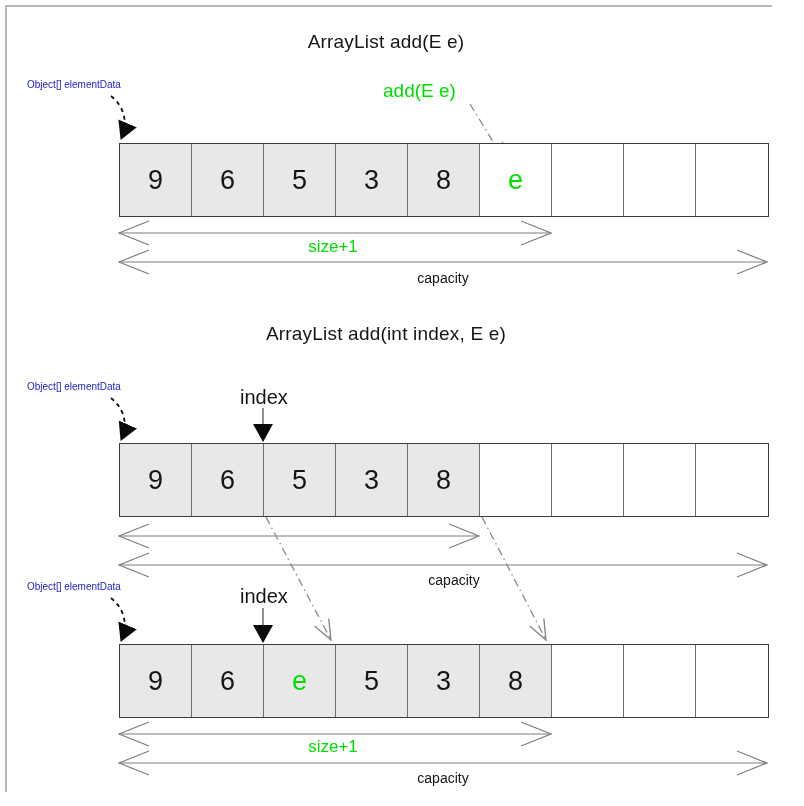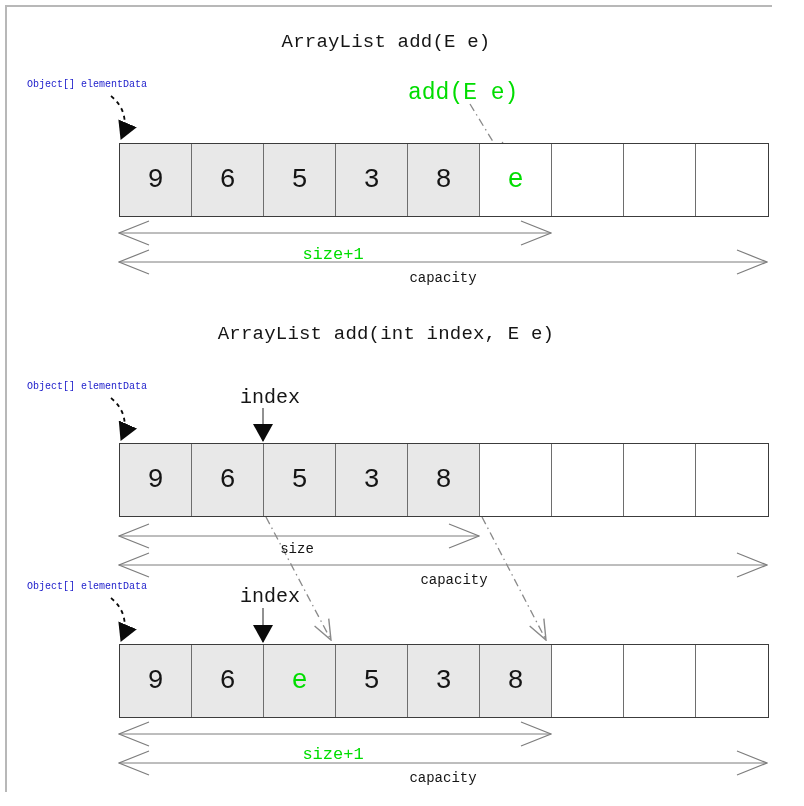--- a/index.html
+++ b/index.html
@@ -1,35 +1,35 @@
 <!DOCTYPE html>
 <html style="--accent-green: #00dd00; --label-blue: #2323cc; --cell-fill: #e8e8e8; --frame-gray: #b8b8b8; --arrow-gray: #7d7d7d; --text-black: #151515;"><head>
 <meta charset="utf-8">
 <style>
   :root{
     --accent-green:#00dd00; --label-blue:#2323cc; --cell-fill:#e8e8e8;
     --frame-gray:#b8b8b8; --arrow-gray:#7d7d7d; --text-black:#151515;
   }
   html,body{margin:0;padding:0;background:#fff;}
   .canvas{position:relative;width:772px;height:806px;background:#ffffff;overflow:hidden;
-          font-family:Liberation Mono, monospace;color:var(--text-black);}
+          font-family:Liberation Sans, sans-serif;color:var(--text-black);}
   .frame{position:absolute;left:5px;top:5px;width:799px;height:785px;
          border-top:2px solid var(--frame-gray);border-left:2px solid var(--frame-gray);}
   .title{position:absolute;left:0;width:100%;text-align:center;font-size:19px;letter-spacing:0.2px;}
   .lbl-ed{position:absolute;left:27px;font-size:10px;color:var(--label-blue);white-space:nowrap;}
-  .lbl-add{position:absolute;left:408px;top:80px;font-size:23px;color:var(--accent-green);}
+  .lbl-add{position:absolute;left:383px;top:80px;font-size:19px;color:var(--accent-green);}
   .lbl-index{position:absolute;left:240px;font-size:20px;}
   .array{position:absolute;left:119px;display:flex;border:1px solid #3c3c3c;background:#fff;}
   .cell{width:72px;height:72px;box-sizing:border-box;border-right:1px solid #6e6e6e;
         display:flex;align-items:center;justify-content:center;font-size:27px;background:#ffffff;}
   .cell:last-child{border-right:none;}
   .cell.filled{background:var(--cell-fill);}
   .cell.green{color:var(--accent-green);}
   .arrow-label{position:absolute;width:160px;text-align:center;font-size:14px;}
-  .arrow-label.green{color:var(--accent-green);font-size:17px;margin-top:8px;}
+  .arrow-label.green{color:var(--accent-green);font-size:17px;}
   svg.overlay{position:absolute;left:0;top:0;width:804px;height:806px;pointer-events:none;}
   .thin{stroke:var(--arrow-gray);stroke-width:1;fill:none;}
   .dashdot{stroke:#8a8a8a;stroke-width:1.3;fill:none;stroke-dasharray:8 4 1.5 4;}
   .dashed{stroke:#0a0a0a;stroke-width:1.8;fill:none;stroke-dasharray:4 4;}
   .plain{stroke:#222;stroke-width:1;fill:none;}
 </style>
 </head>
 <body>
 
 <div class="canvas">
@@ -94,21 +94,20 @@
     <div class="cell filled">6</div>
     <div class="cell filled">5</div>
     <div class="cell filled">3</div>
     <div class="cell filled">8</div>
     <div class="cell"></div>
     <div class="cell"></div>
     <div class="cell"></div>
     <div class="cell"></div>
   </div>
 
-  <div class="arrow-label" style="left:217px;top:541px;">size</div>
   <div class="arrow-label" style="left:374px;top:572px;">capacity</div>
 
   <div class="lbl-ed" style="top:581px;">Object[] elementData</div>
   <div class="lbl-index" style="top:585px;">index</div>
 
   <div class="array" style="top:644px;">
     <div class="cell filled">9</div>
     <div class="cell filled">6</div>
     <div class="cell filled green">e</div>
     <div class="cell filled">5</div>

